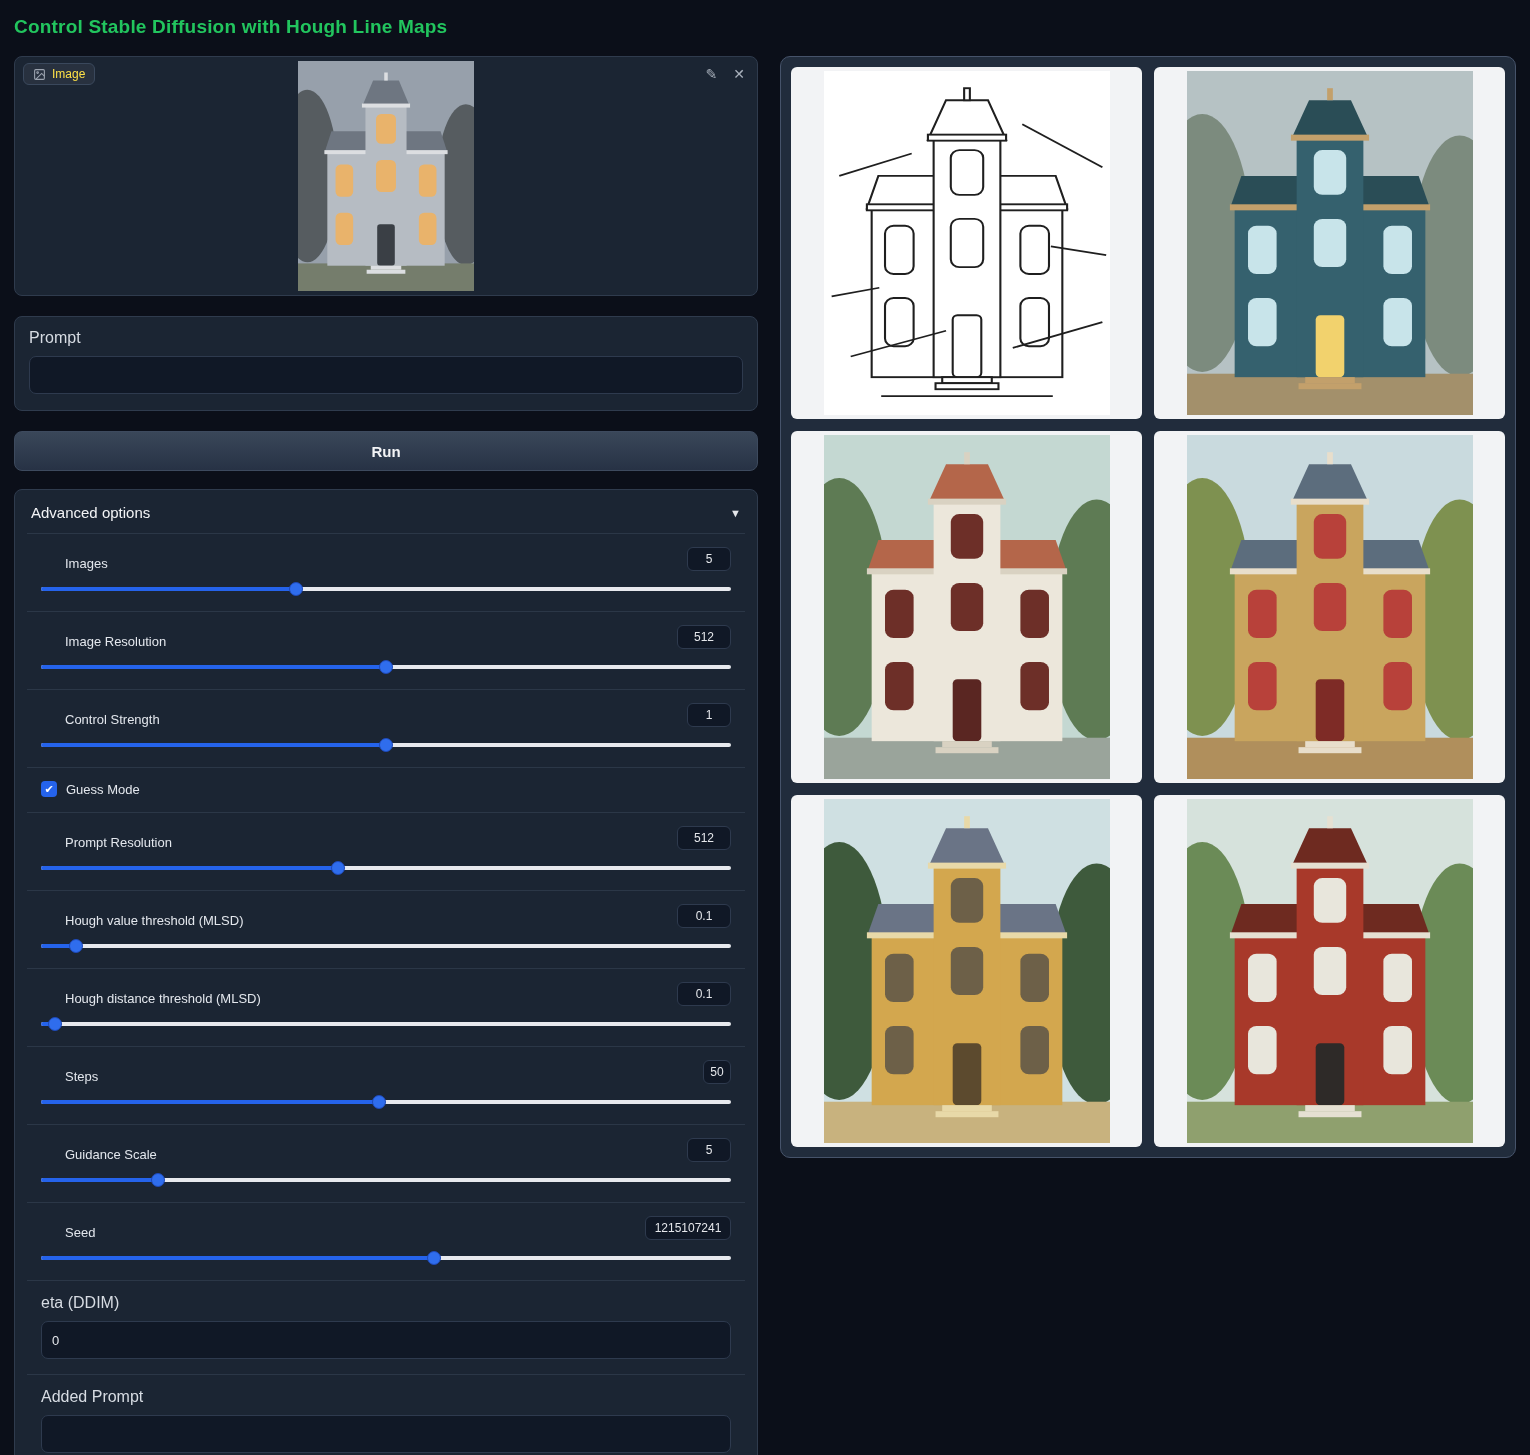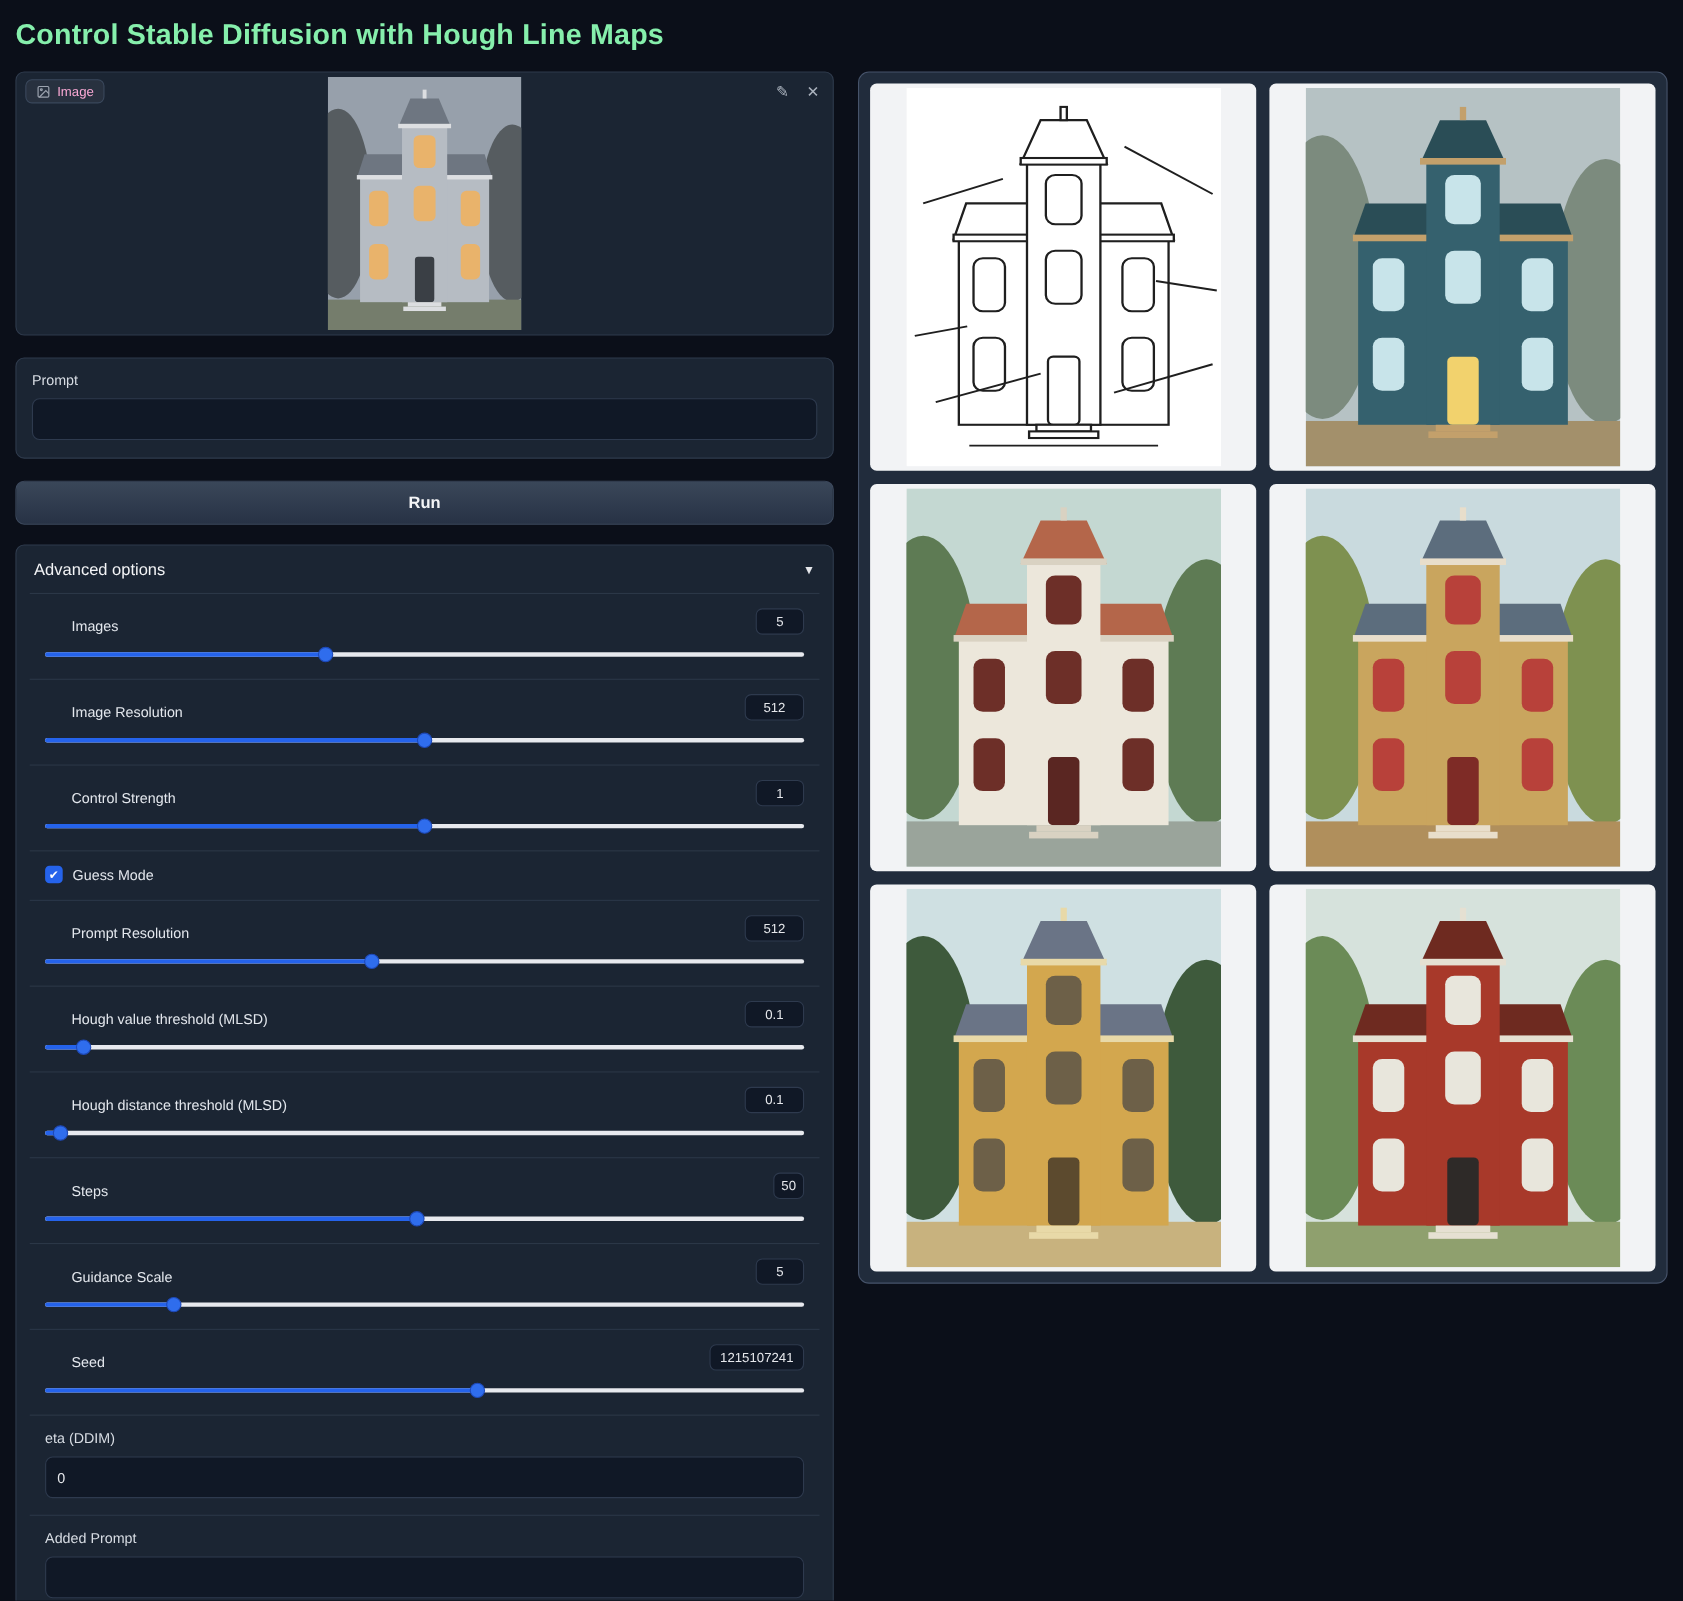--- a/index.html
+++ b/index.html
@@ -3,45 +3,45 @@
 <meta charset="utf-8">
 <style>
   * { box-sizing: border-box; }
   html,body { margin:0; padding:0; }
   body {
     width:1530px; height:1455px; overflow:hidden;
     background:#0b0f19; color:#e5e7eb;
     font-family:"Liberation Sans", sans-serif;
   }
   .page { padding:10px 14px; }
-  h1.page-title { font-size:26px; font-weight:700; margin:6px 0 18px; color:#86efac; letter-spacing:.2px; }
+  h1.page-title { font-size:19px; font-weight:700; margin:6px 0 18px; color:#22c55e; letter-spacing:.2px; }
   .columns { display:flex; gap:22px; align-items:flex-start; }
   .left-col { width:744px; flex:none; }
   .right-col { flex:1; }
 
   .block {
     background:#1b2533; border:1px solid #2f3b4d; border-radius:8px;
   }
 
   
   .image-block { position:relative; height:240px; display:flex; align-items:center; justify-content:center; margin-bottom:20px; }
   .image-chip {
     position:absolute; top:6px; left:8px; z-index:2;
     display:flex; align-items:center; gap:6px;
     background:#28313f; border:1px solid #3a485c; border-radius:6px;
-    padding:3px 9px; font-size:12px; color:#f9a8d4;
+    padding:3px 9px; font-size:12px; color:#fde047;
   }
   .image-chip svg { width:13px; height:13px; stroke:#9ca3af; fill:none; stroke-width:2; }
   .image-tools { position:absolute; top:8px; right:10px; display:flex; gap:12px; z-index:2; }
   .icon-btn { background:none; border:none; color:#aab2bd; font-size:14px; line-height:1; padding:2px; cursor:pointer; font-family:inherit; }
   .image-stage svg { display:block; width:176px; height:230px; }
 
   
   .prompt-block { padding:12px 14px 16px; margin-bottom:20px; }
-  .field-label { display:block; font-size:13px; color:#d7dce3; margin-bottom:9px; }
+  .field-label { display:block; font-size:16px; color:#d7dce3; margin-bottom:9px; }
   .text-input {
     width:100%; height:38px; background:#101826; border:1px solid #2e3a4e; border-radius:7px;
     color:#e5e7eb; padding:0 10px; font-size:13px; font-family:inherit;
   }
 
   
   .run-btn {
     width:100%; height:40px; margin-bottom:18px; cursor:pointer;
     border:1px solid #3d4a5e; border-radius:8px;
     background:linear-gradient(180deg,#3a4759 0%,#273245 100%);

